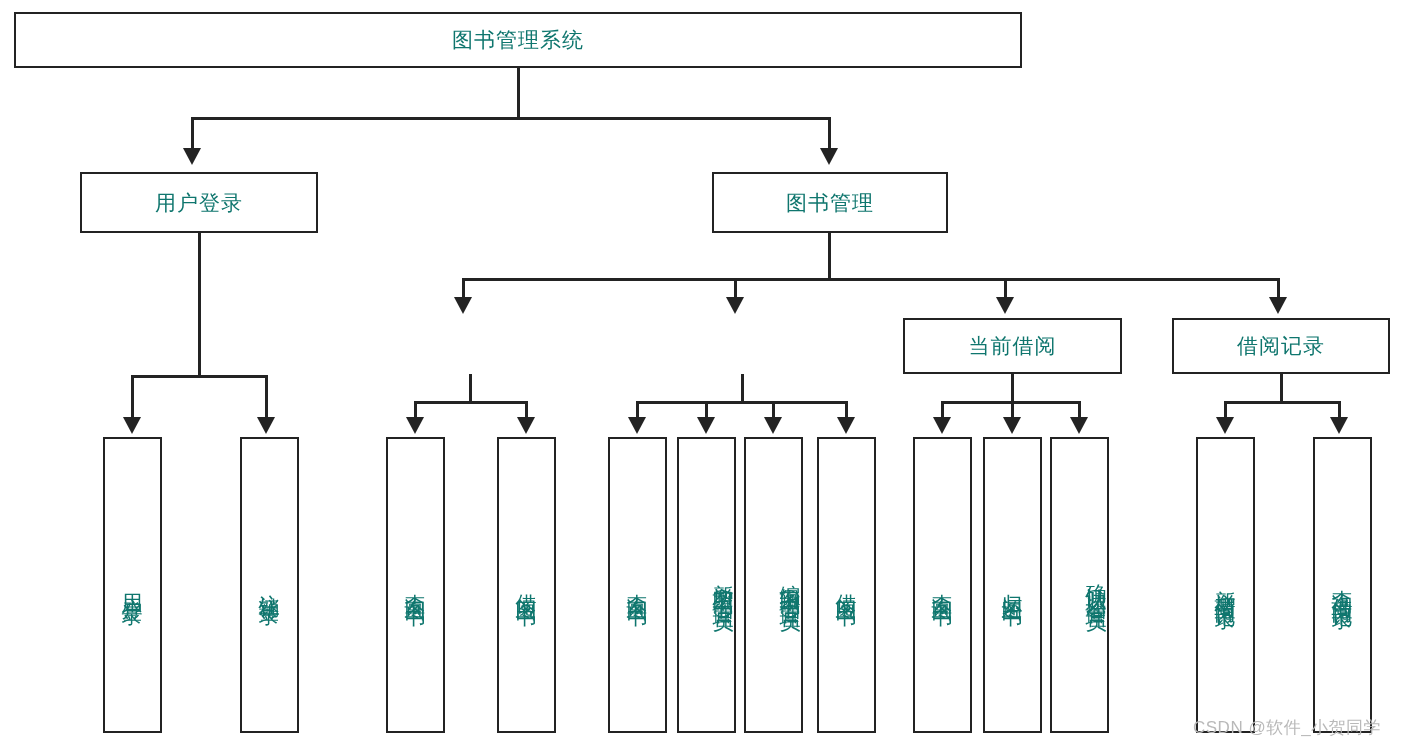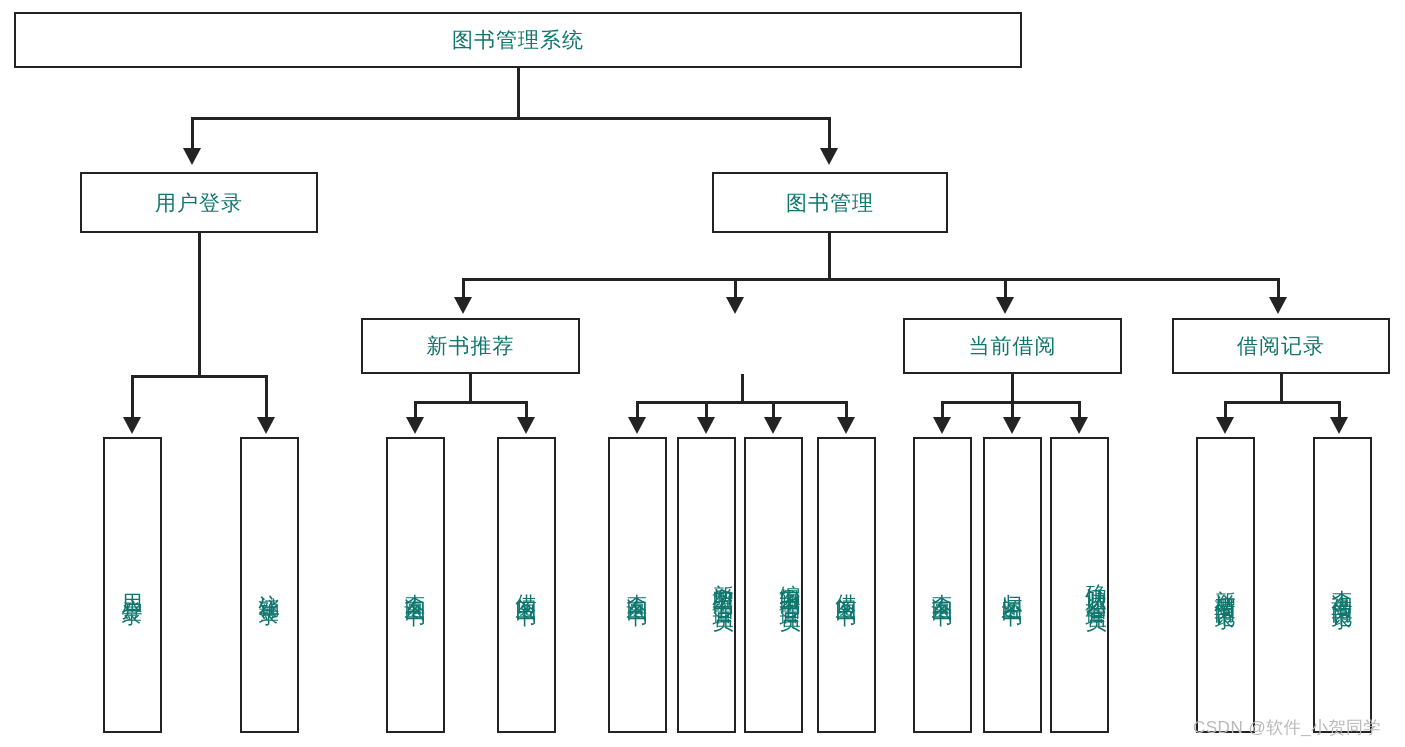--- a/index.html
+++ b/index.html
@@ -114,23 +114,20 @@
   <div class="hline" style="left:462px; top:278px; width:818px; height:3px;"></div>
   <div class="vline" style="left:462px; top:278px; width:3px; height:30px;"></div>
   <div class="arrow" style="left:454px; top:297px;"></div>
   <div class="vline" style="left:734px; top:278px; width:3px; height:30px;"></div>
   <div class="arrow" style="left:726px; top:297px;"></div>
   <div class="vline" style="left:1004px; top:278px; width:3px; height:30px;"></div>
   <div class="arrow" style="left:996px; top:297px;"></div>
   <div class="vline" style="left:1277px; top:278px; width:3px; height:30px;"></div>
   <div class="arrow" style="left:1269px; top:297px;"></div>
 
-  <div class="box h" style="left:361px; top:318px; width:219px; height:56px;">
-    <span class="lbl">新书推荐</span>
-  </div>
   <div class="box h" style="left:1172px; top:318px; width:218px; height:56px;">
     <span class="lbl">借阅记录</span>
   </div>
   <div class="box h" style="left:903px; top:318px; width:219px; height:56px;">
     <span class="lbl">当前借阅</span>
   </div>
 
   <div class="vline" style="left:469px; top:374px; width:3px; height:28px;"></div>
   <div class="hline" style="left:414px; top:401px; width:114px; height:3px;"></div>
   <div class="vline" style="left:414px; top:401px; width:3px; height:18px;"></div>

